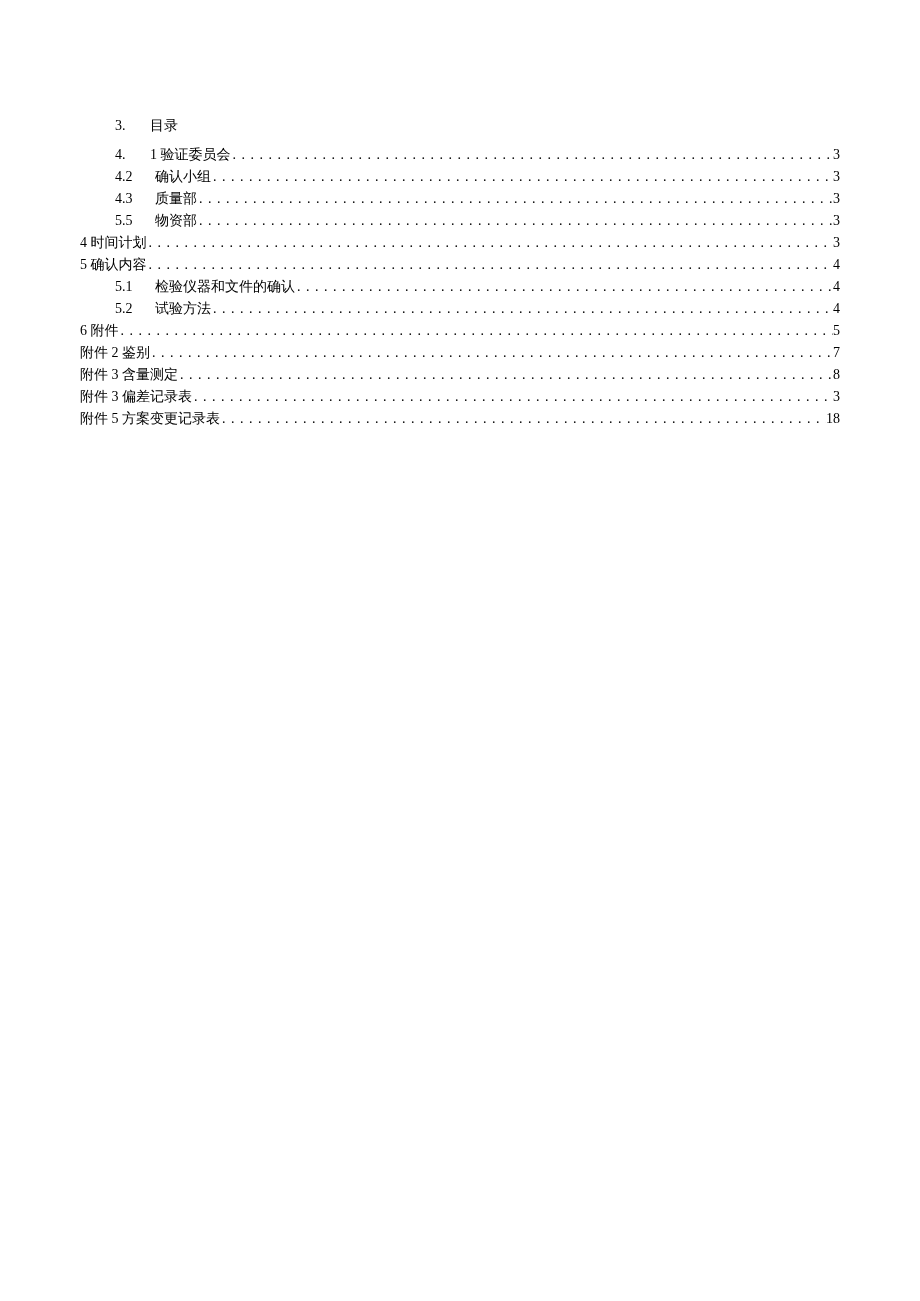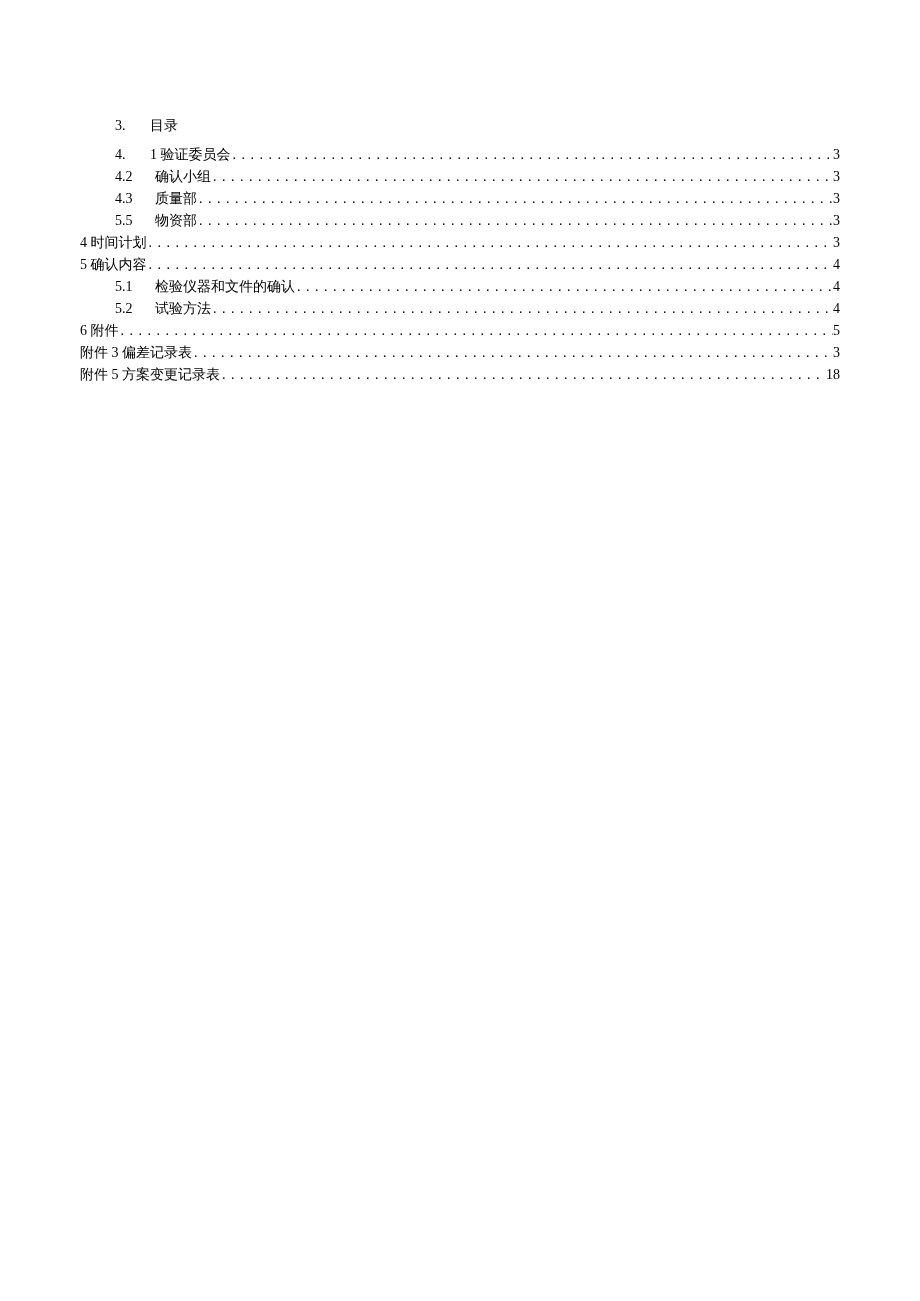--- a/index.html
+++ b/index.html
@@ -114,20 +114,30 @@
       <span class="toc-label">试验方法</span>
       <span class="toc-dots"></span>
       <span class="toc-page">4</span>
     </div>
     <div class="toc-entry indent-0">
       <span class="toc-label">6 附件</span>
       <span class="toc-dots"></span>
       <span class="toc-page">5</span>
     </div>
     <div class="toc-entry indent-0">
+      <span class="toc-label">附件 2 鉴别</span>
+      <span class="toc-dots"></span>
+      <span class="toc-page">7</span>
+    </div>
+    <div class="toc-entry indent-0">
+      <span class="toc-label">附件 3 含量测定</span>
+      <span class="toc-dots"></span>
+      <span class="toc-page">8</span>
+    </div>
+    <div class="toc-entry indent-0">
       <span class="toc-label">附件 3 偏差记录表</span>
       <span class="toc-dots"></span>
       <span class="toc-page">3</span>
     </div>
     <div class="toc-entry indent-0">
       <span class="toc-label">附件 5 方案变更记录表</span>
       <span class="toc-dots"></span>
       <span class="toc-page">18</span>
     </div>
   </div>

